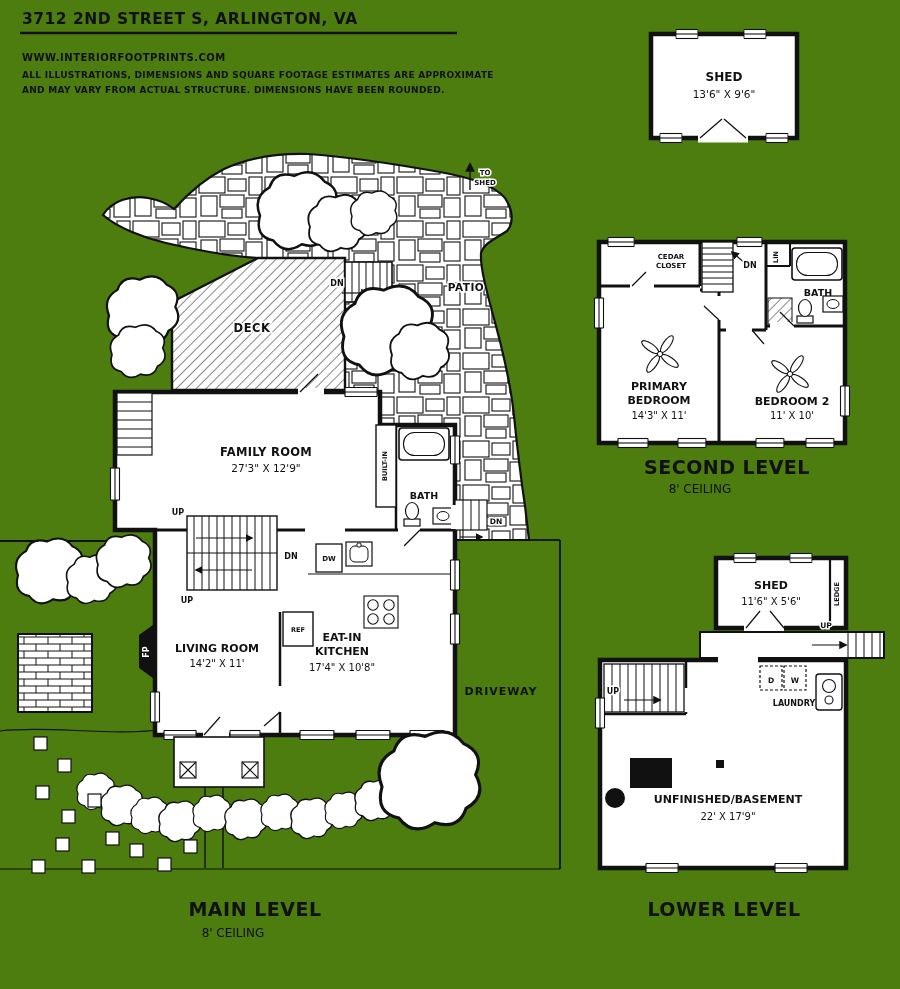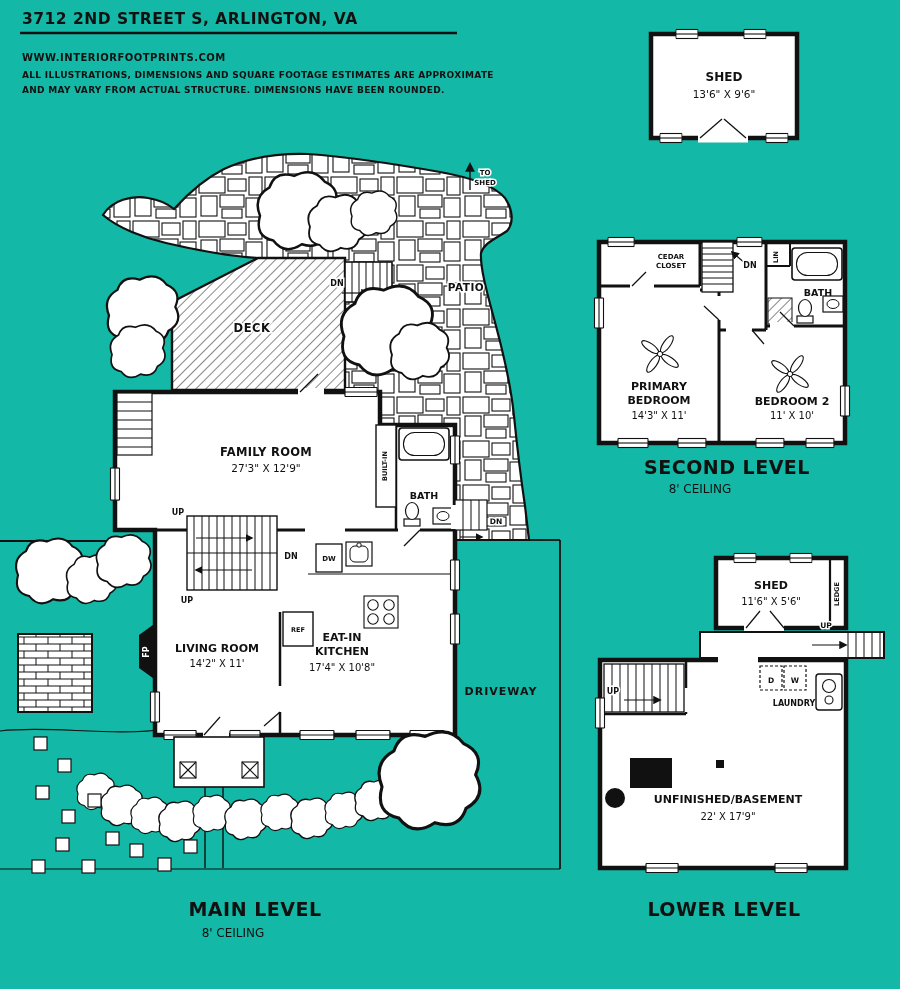--- a/index.html
+++ b/index.html
@@ -1,16 +1,16 @@
 <!DOCTYPE html>
 <html><head>
 <meta charset="utf-8">
 <style>
   html,body{margin:0;padding:0;background:#fff;}
-  .page{position:relative;width:900px;height:989px;background:#14b8a6;overflow:hidden;}
+  .page{position:relative;width:900px;height:989px;background:#4d7c0f;overflow:hidden;}
   svg text{font-family:"DejaVu Sans","Liberation Sans",sans-serif;fill:#111;}
   .b{font-weight:bold;}
   .halo{stroke:#fff;stroke-width:3px;paint-order:stroke;}
   .wall{stroke:#111;fill:none;}
 </style>
 </head>
 <body>
 
 <div class="page">
 <svg width="900" height="989" viewBox="0 0 900 989" xmlns="http://www.w3.org/2000/svg">

